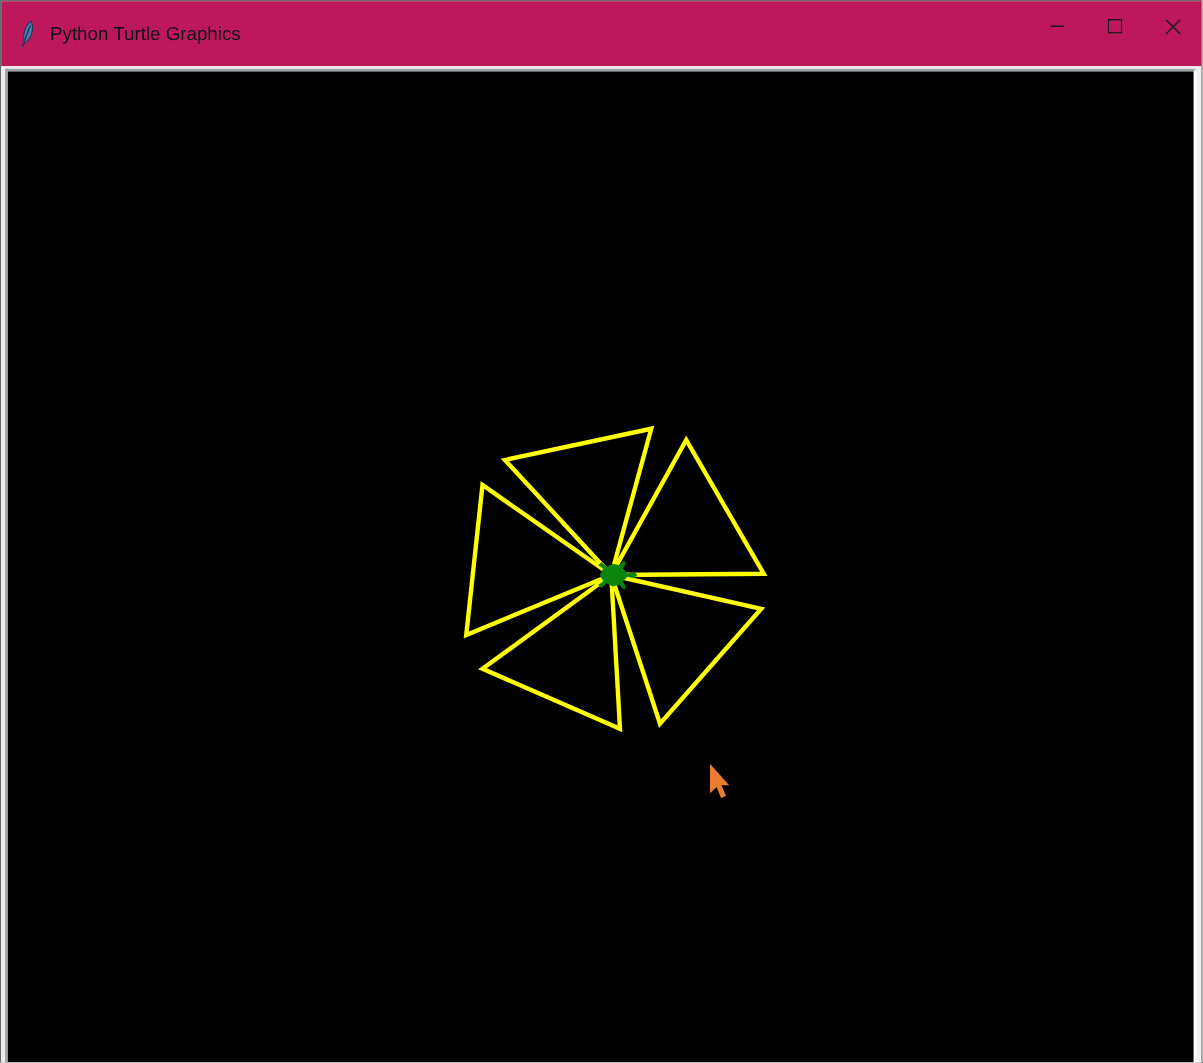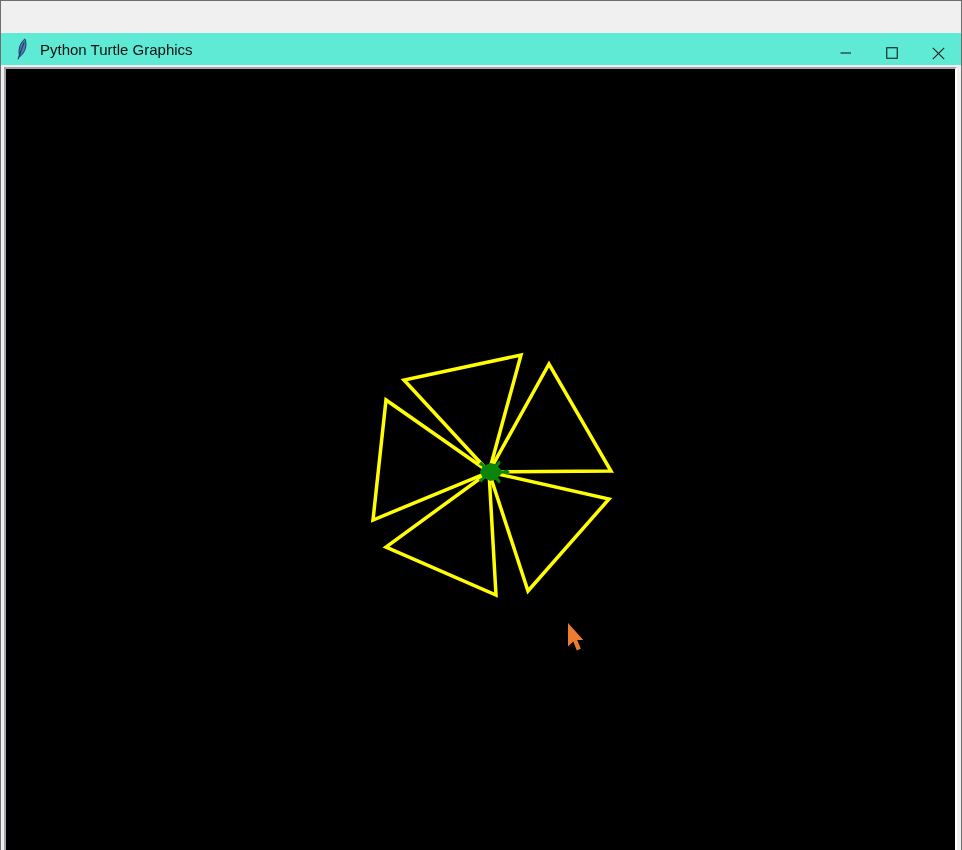--- a/index.html
+++ b/index.html
@@ -10,26 +10,25 @@
     overflow: hidden;
   }
   .window {
     width: 962px; height: 850px;
     border: 1px solid #6d6d6d;
     background: #f0f0f0;
     position: relative;
   }
   
   .titlebar {
-    height: 32px;
-    background: #5eead4;
+    height: 52px;
+    background: #be185d;
     display: flex;
     align-items: center;
     position: relative;
-    margin-top: 32px;
   }
   .app-icon {
     margin-left: 11px;
     width: 20px; height: 24px;
     display: flex; align-items: center; justify-content: center;
     flex: 0 0 auto;
   }
   .window-title {
     margin-left: 8px;
     font-size: 15px;

